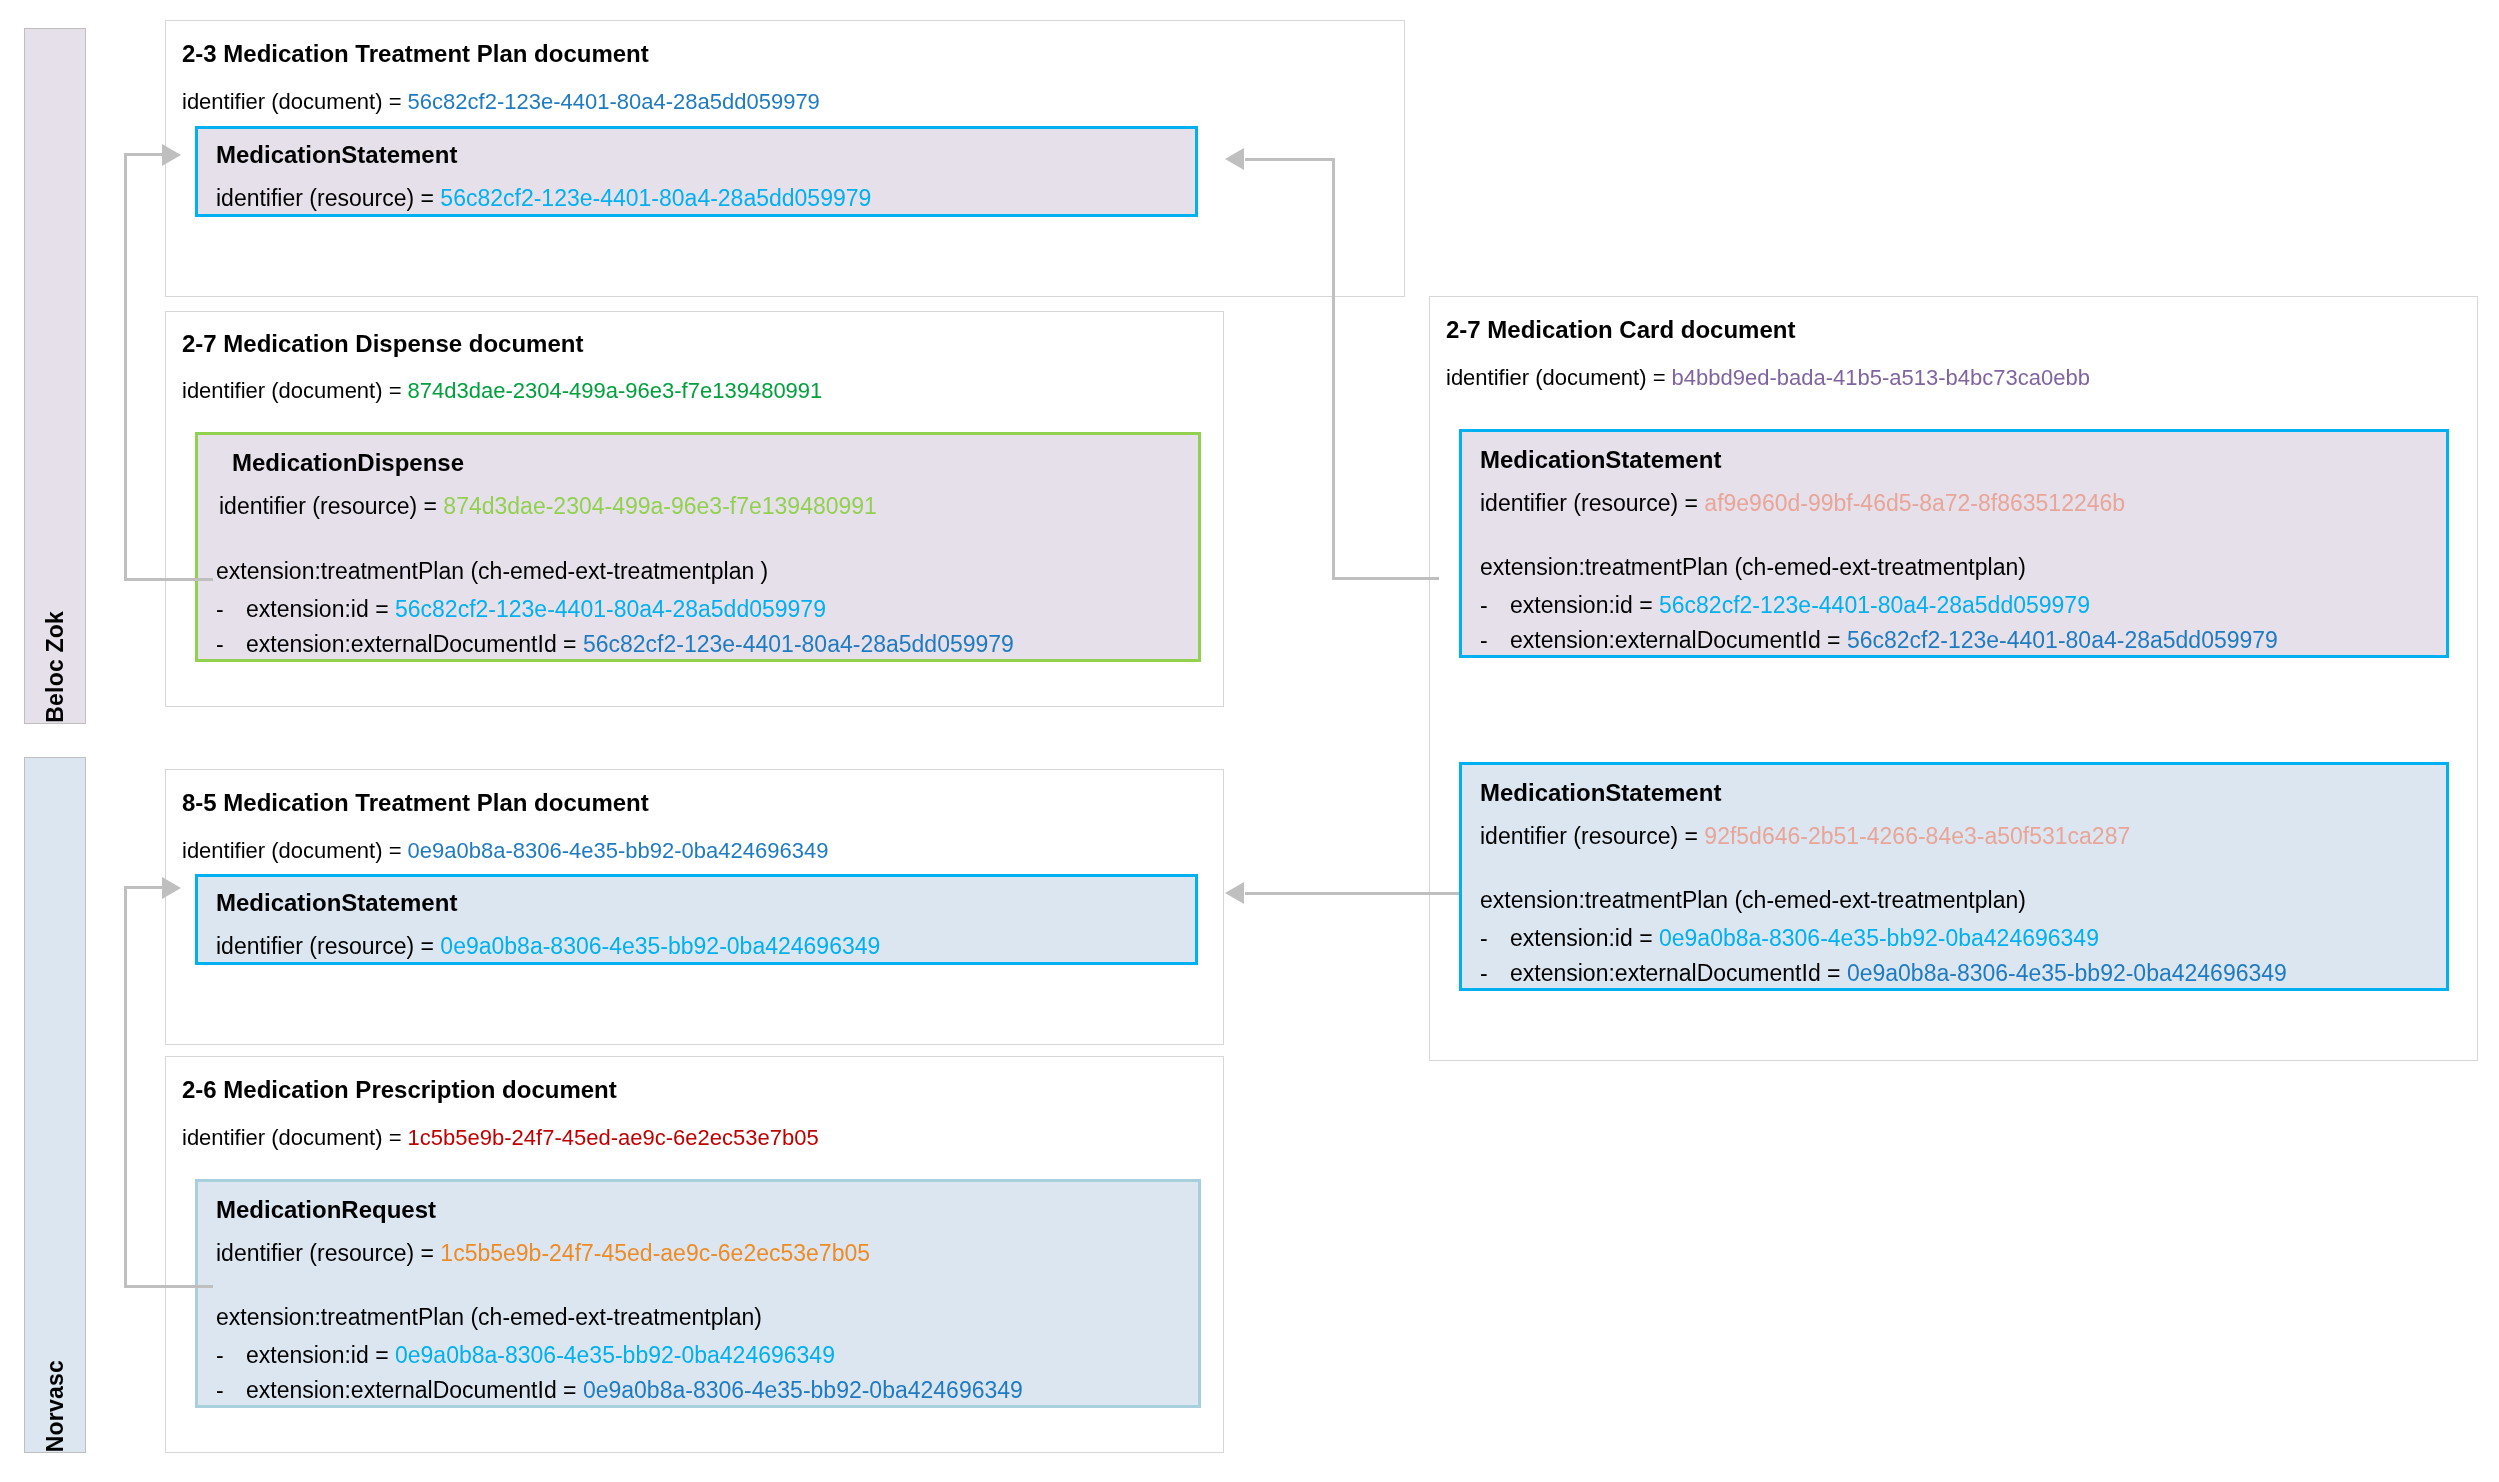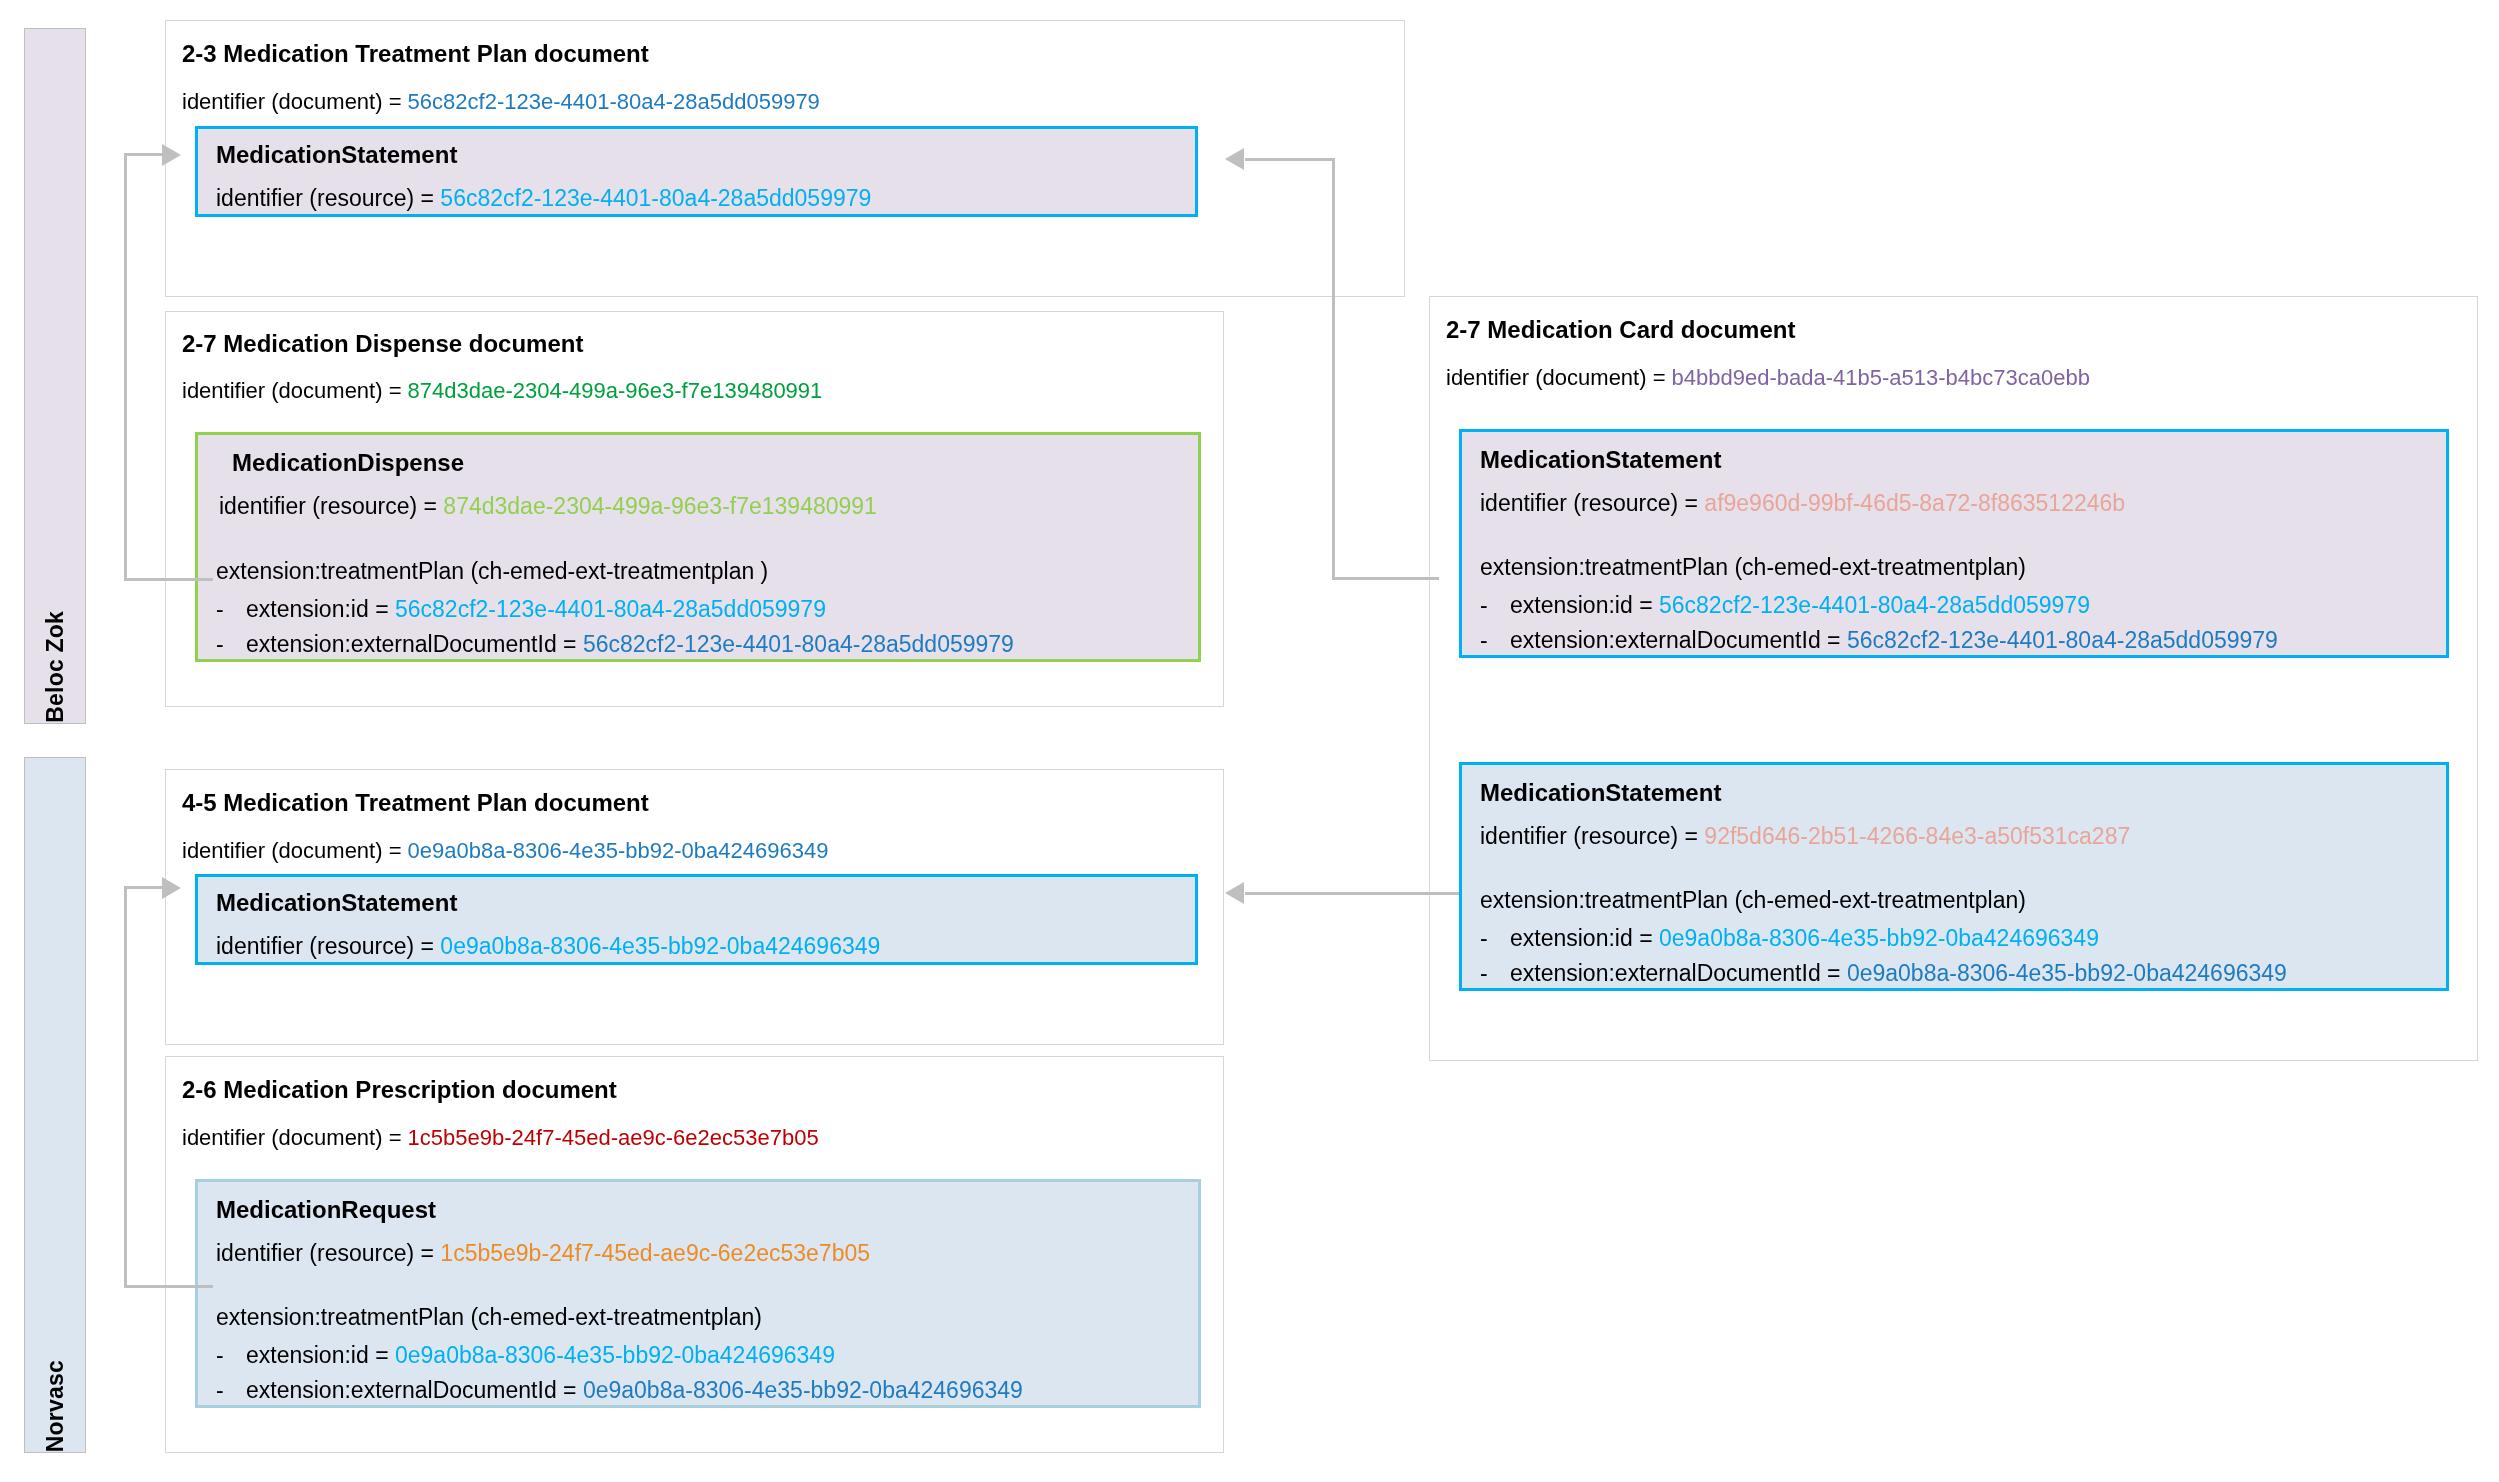--- a/index.html
+++ b/index.html
@@ -150,21 +150,21 @@
       <div class="res-bullet" style="left:18px;top:163px;">
         <span class="dash">-</span><span>extension:id = </span><span class="val" style="color: rgb(0, 176, 240);">56c82cf2-123e-4401-80a4-28a5dd059979</span>
       </div>
       <div class="res-bullet" style="left:18px;top:198px;">
         <span class="dash">-</span><span>extension:externalDocumentId = </span><span class="val" style="color: rgb(31, 123, 193);">56c82cf2-123e-4401-80a4-28a5dd059979</span>
       </div>
     </div>
   </div>
 
   <div class="doc" style="left:165px;top:769px;width:1059px;height:276px;">
-    <div class="doc-title" style="left:16px;top:21.4px;">4-5 Medication Treatment Plan document</div>
+    <div class="doc-title" style="left:16px;top:21.4px;">8-5 Medication Treatment Plan document</div>
     <div class="doc-ident" style="left:16px;top:70px;">
       <span>identifier (document) = </span><span class="val" style="color: rgb(31, 123, 193);">0e9a0b8a-8306-4e35-bb92-0ba424696349</span>
     </div>
 
     <div class="res" style="left: 29px; top: 104px; width: 1003px; height: 91px; background-color: rgb(220, 230, 241); border-color: rgb(0, 176, 240);">
       <div class="res-title" style="left:18px;top:14.3px;">MedicationStatement</div>
       <div class="res-line" style="left:18px;top:58px;">
         <span>identifier (resource) = </span><span class="val" style="color: rgb(0, 176, 240);">0e9a0b8a-8306-4e35-bb92-0ba424696349</span>
       </div>
     </div>

